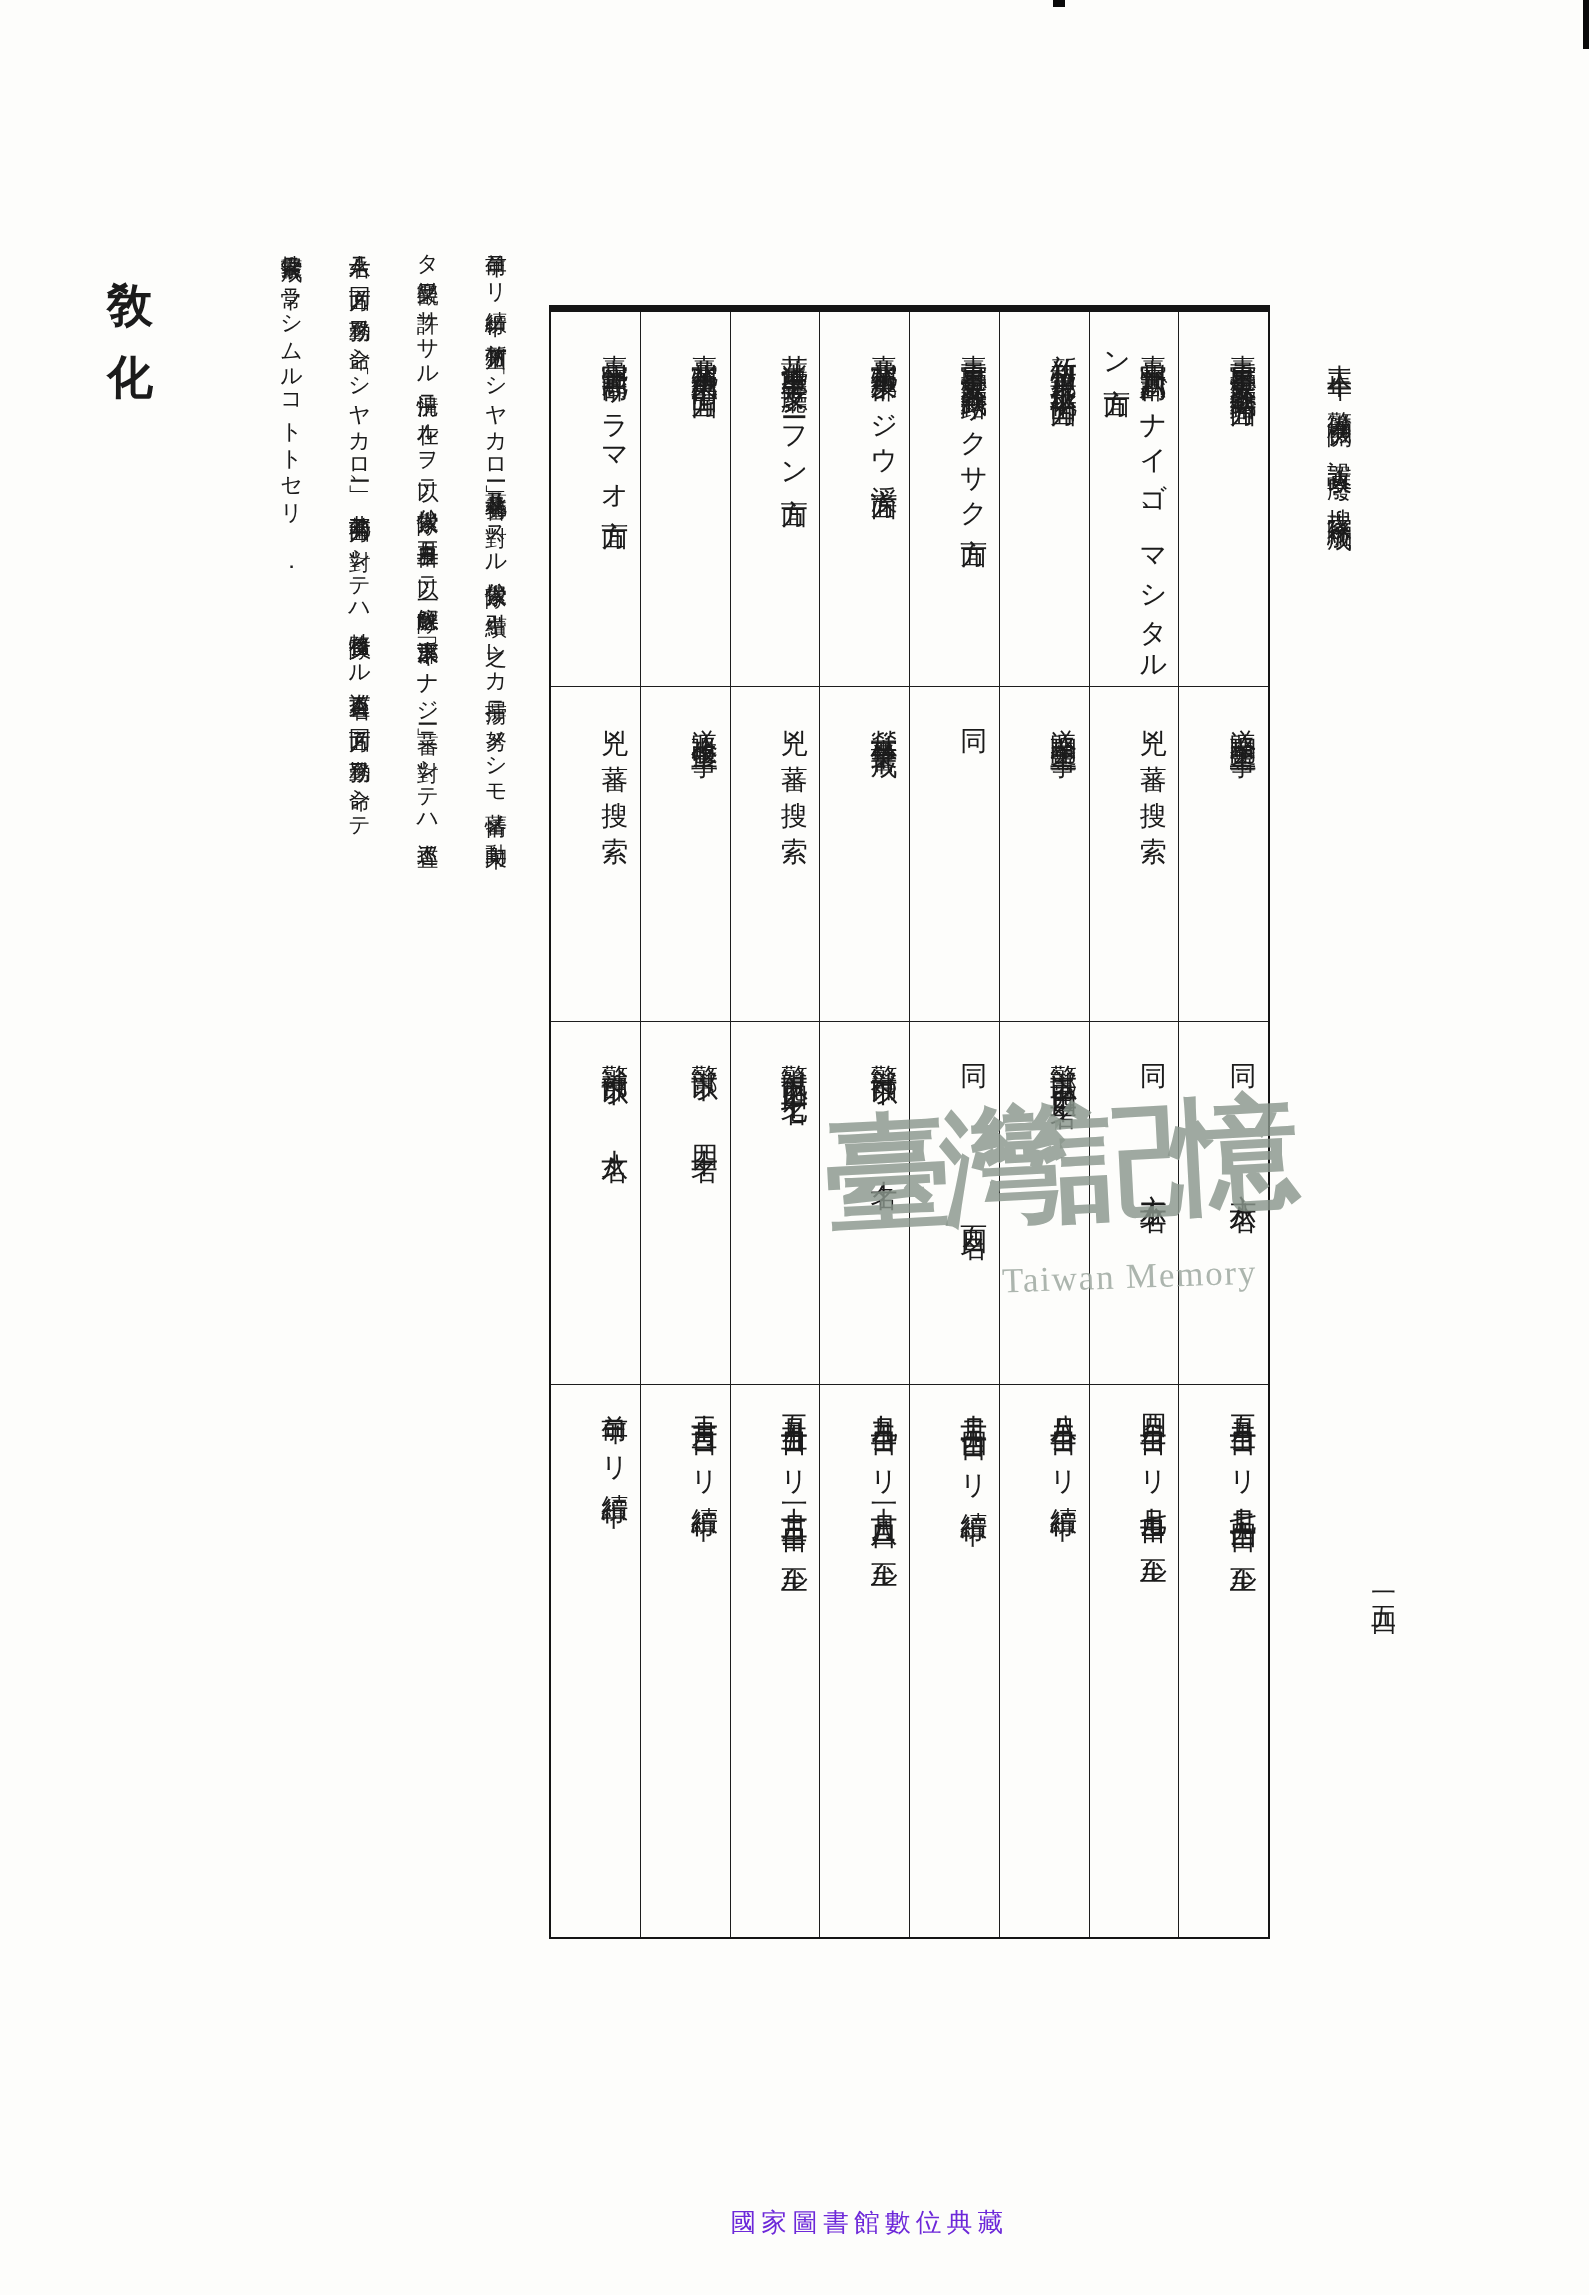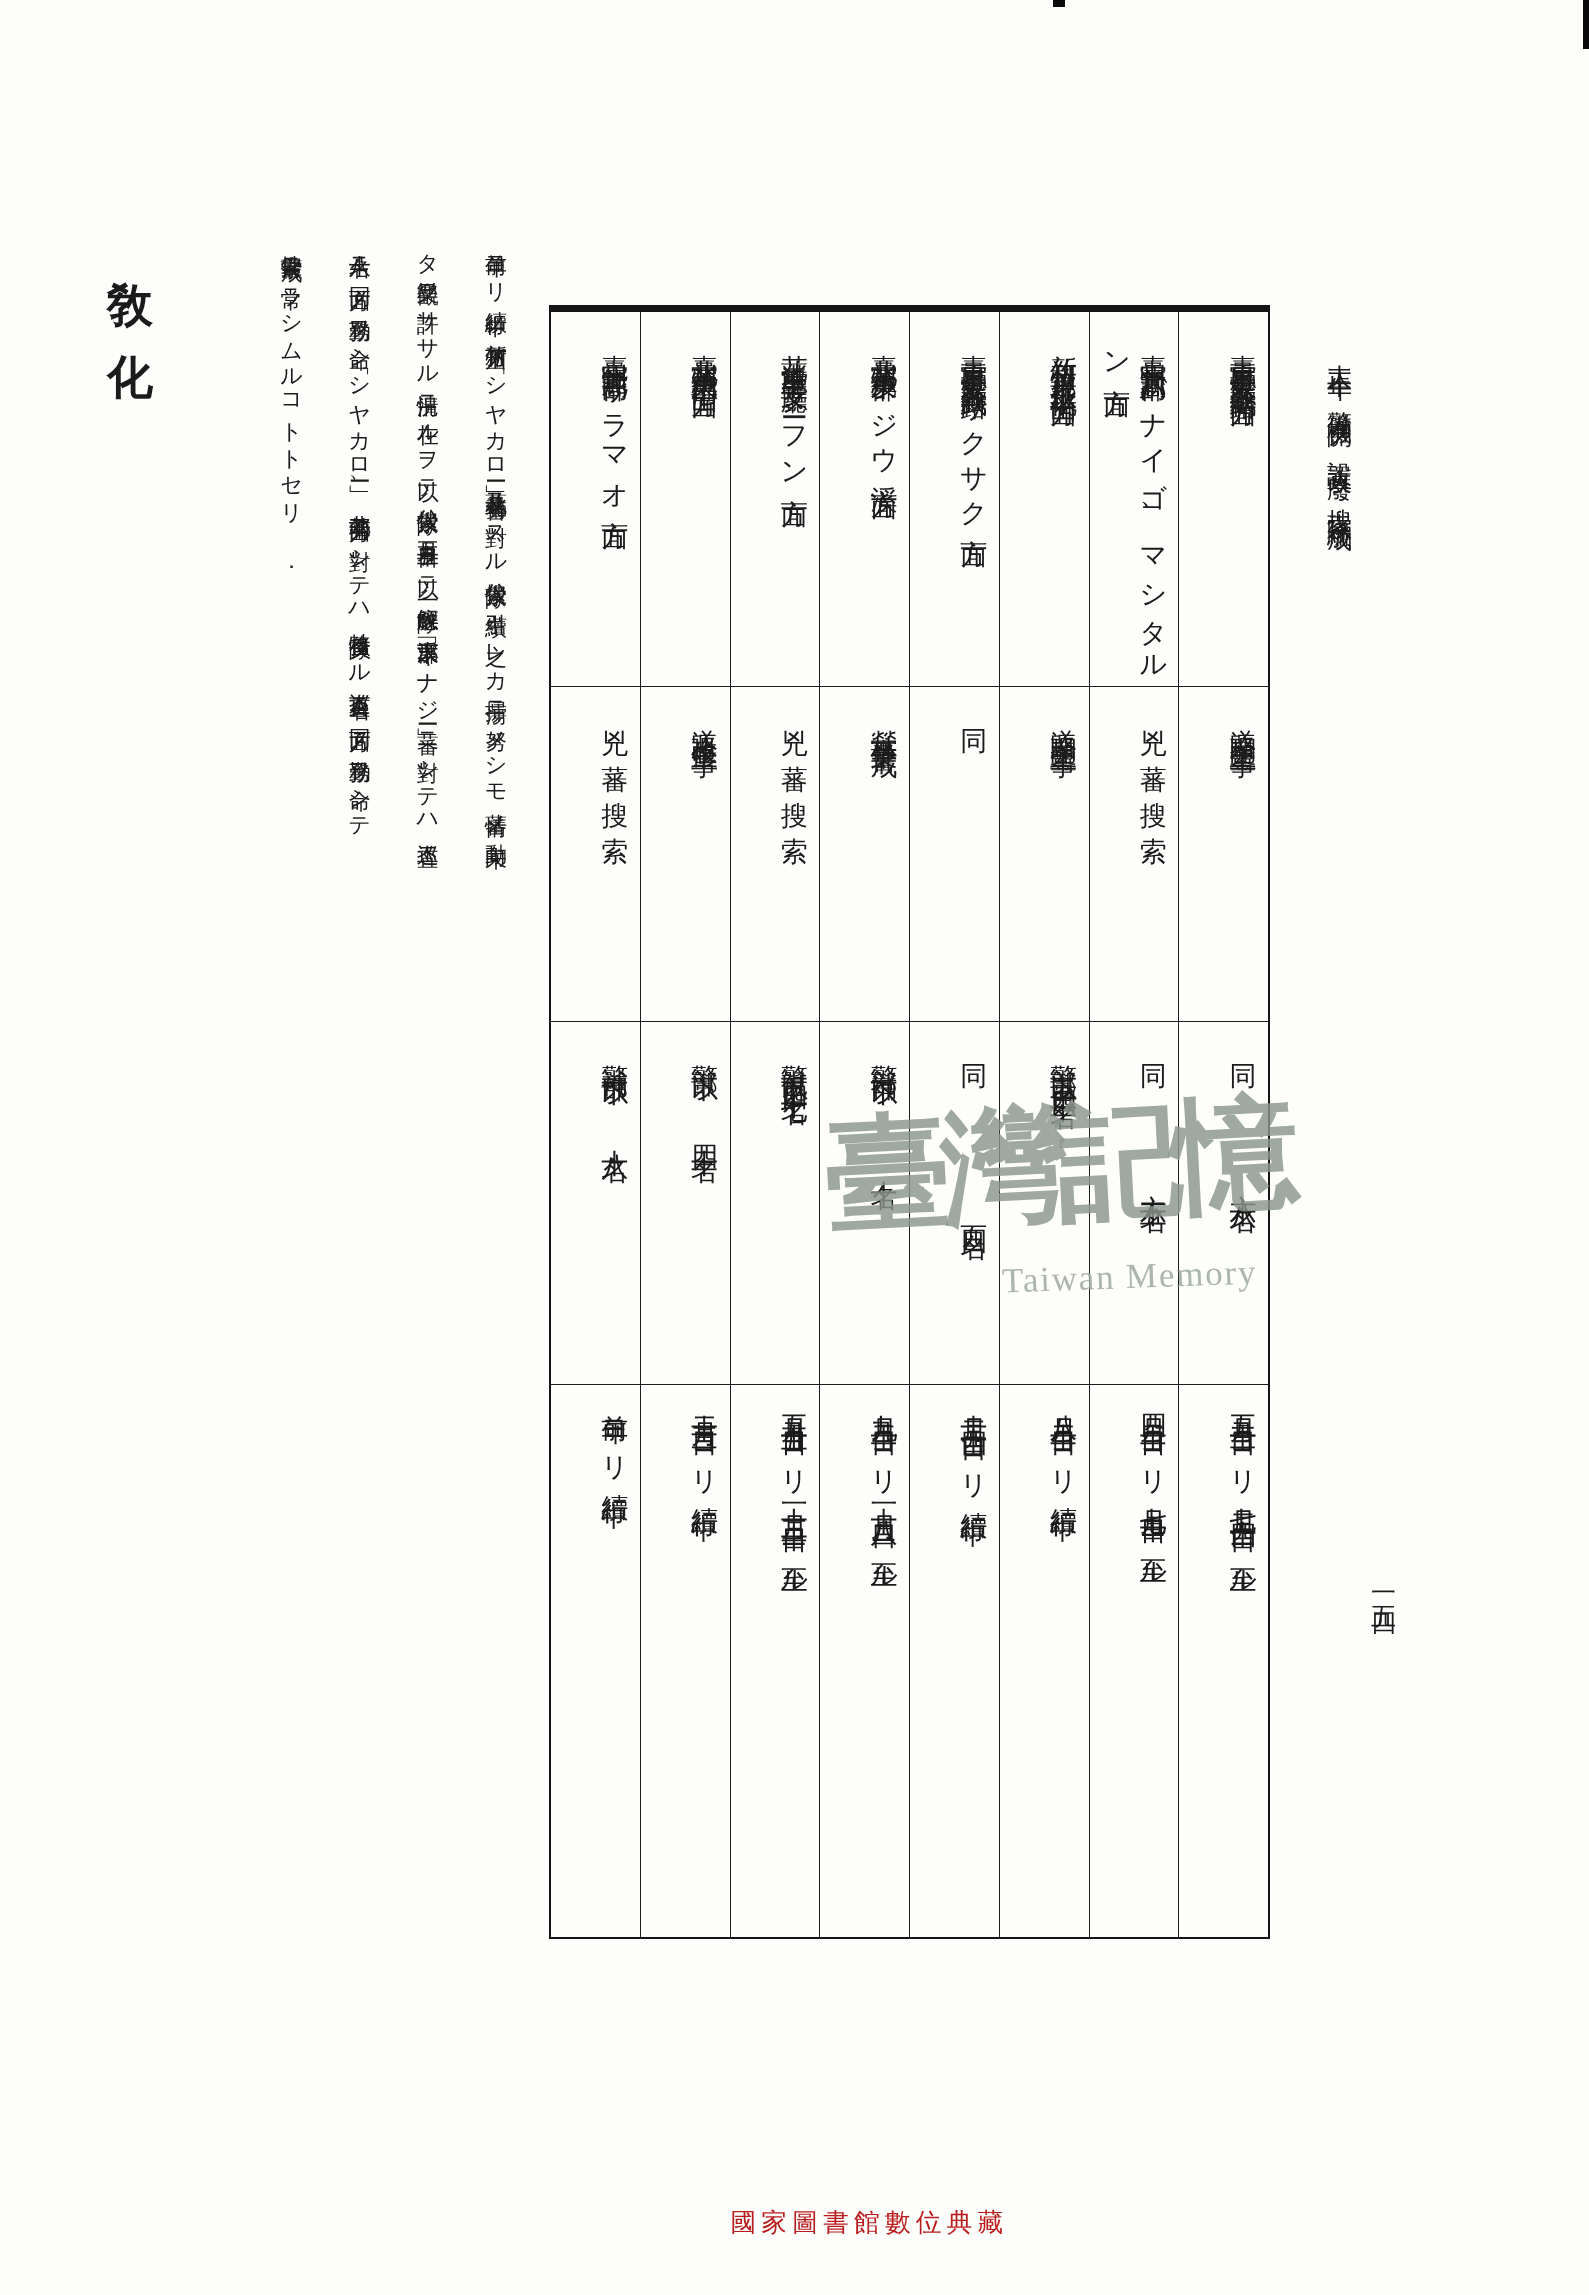--- a/index.html
+++ b/index.html
@@ -67,21 +67,21 @@
     position:absolute;left:1002px;top:1257px;
     font-size:35px;letter-spacing:1.8px;
     color:rgba(158,168,160,0.85);transform:rotate(-2deg);
     z-index:5;white-space:nowrap;pointer-events:none;
     font-family:"Liberation Serif",serif;
   }
 
   
   .footer{
     position:absolute;left:600px;top:2205px;width:539px;
-    text-align:center;font-size:25.6px;letter-spacing:5.3px;color:#b91c1c;
+    text-align:center;font-size:25.6px;letter-spacing:5.3px;color:#6d28d9;
   }
 
   
   .artifact-corner{position:absolute;right:0;top:0;width:6.2px;height:49px;background:#0a0a0a;}
   .artifact-tick{position:absolute;left:1053px;top:0;width:11.5px;height:7px;background:#0a0a0a;}
 </style>
 </head>
 <body>
 
 <div class="running-head v">大正十年　警備機關ノ設置改廢　搜索隊編成</div>

